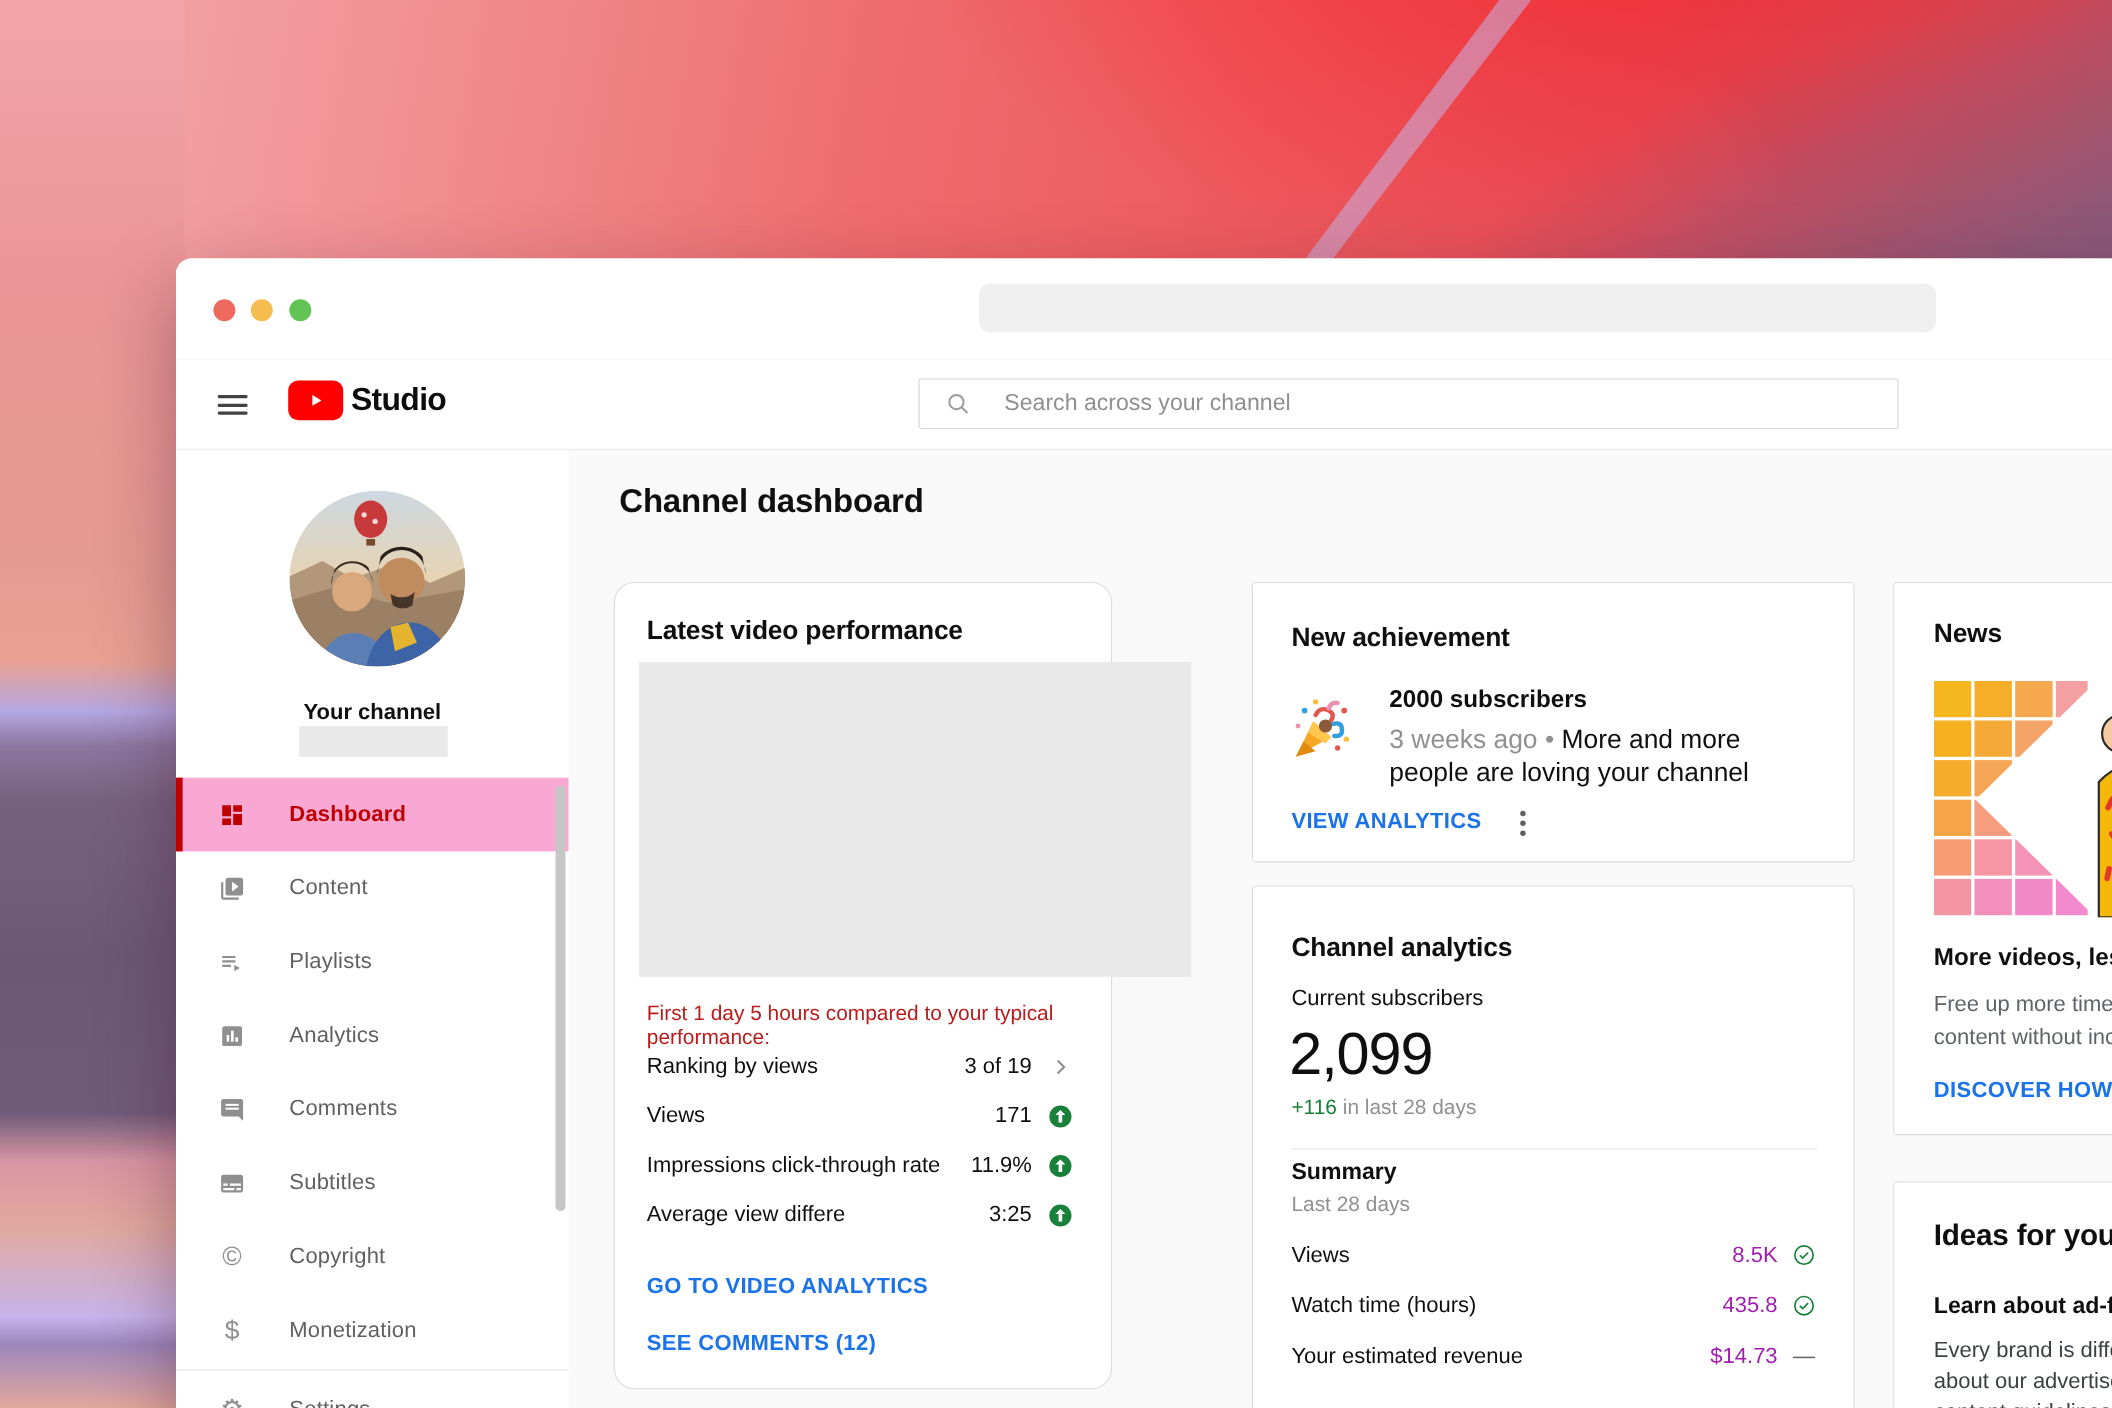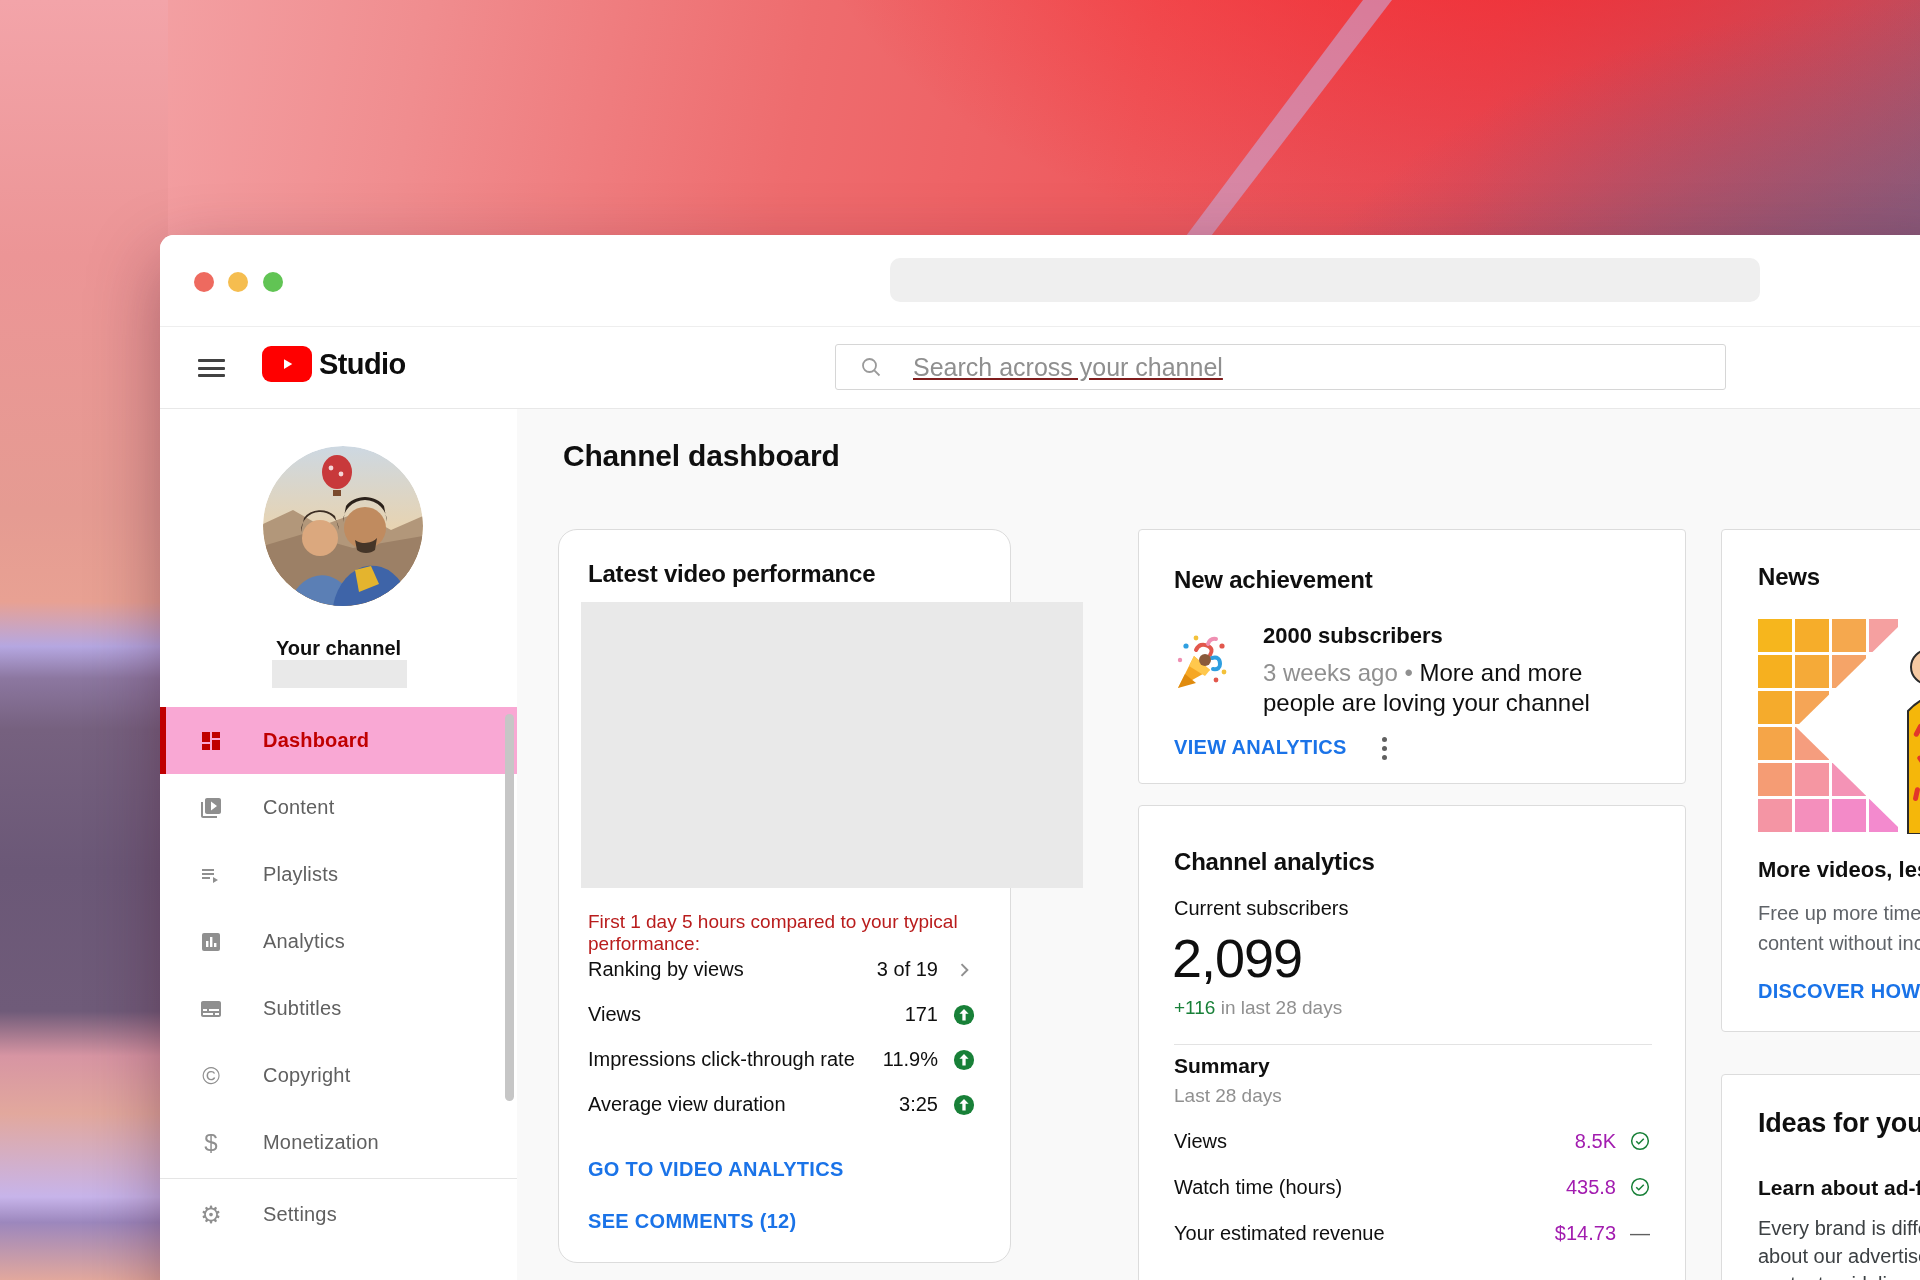--- a/index.html
+++ b/index.html
@@ -38,22 +38,22 @@
   .hamburger { position:absolute; left:38px; top:32px; width:27px; height:18px;
     display:flex; flex-direction:column; justify-content:space-between; cursor:pointer; background:none; border:none; }
   .hamburger span { display:block; height:3px; background:#424242; border-radius:1px; }
   .logo { position:absolute; left:102px; top:19px; display:flex; align-items:center; gap:7px; }
   .playbox { width:50px; height:36px; background:#ff0000; border-radius:9px;
     display:flex; align-items:center; justify-content:center; }
   .brand { font-size:29px; font-weight:700; letter-spacing:-0.6px; color:#0d0d0d; }
   .searchbox { position:absolute; left:675px; top:17px; width:891px; height:46px;
     background:#fff; border:1px solid #d6d6d6; border-radius:3px;
     display:flex; align-items:center; padding-left:23px; }
-  .searchbox input { border:none; outline:none; font-size:25px; color:#7f1d1d;
-    font-family:"Liberation Sans",sans-serif; width:700px; margin-left:30px; background:transparent;text-decoration:underline; }
+  .searchbox input { border:none; outline:none; font-size:21px; color:#7f1d1d;
+    font-family:"Liberation Sans",sans-serif; width:700px; margin-left:30px; background:transparent; }
   .searchbox input::placeholder { color:#8f8f8f; }
 
   .appbody { display:flex; height:925px; }
 
   
   .sidebar { position:relative; width:357px; background:#fff; flex:none; }
   .avatar-wrap { position:absolute; left:103px; top:37px; width:160px; height:160px;
     border-radius:50%; overflow:hidden; }
   .channel-label { position:absolute; left:0; top:228px; width:357px; text-align:center;
     font-size:20px; font-weight:700; color:#0f0f0f; }
@@ -252,20 +252,30 @@
                   <rect x="7" y="11" width="2.4" height="6" fill="#fff"></rect>
                   <rect x="11" y="7" width="2.4" height="10" fill="#fff"></rect>
                   <rect x="15" y="13" width="2.4" height="4" fill="#fff"></rect>
                 </svg>
             </span>
             <span class="nlabel">Analytics</span>
           </div>
           <div class="nav-row">
             <span class="nico">
               <svg width="24" height="24" viewBox="0 0 24 24">
+                  <path fill="#8f8f8f" d="M21.99 4c0-1.1-.89-2-1.99-2H4c-1.1 0-2 .9-2 2v12c0 1.1.9 2 2 2h14l4 4-.01-18z"></path>
+                  <rect x="6" y="6.5" width="12" height="1.8" fill="#fff"></rect>
+                  <rect x="6" y="10" width="12" height="1.8" fill="#fff"></rect>
+                </svg>
+            </span>
+            <span class="nlabel">Comments</span>
+          </div>
+          <div class="nav-row">
+            <span class="nico">
+              <svg width="24" height="24" viewBox="0 0 24 24">
                   <path fill="#8f8f8f" d="M20 4H4c-1.1 0-2 .9-2 2v12c0 1.1.9 2 2 2h16c1.1 0 2-.9 2-2V6c0-1.1-.9-2-2-2zM4 12h4v2H4v-2zm10 6H4v-2h10v2zm6 0h-4v-2h4v2zm0-4H10v-2h10v2z"></path>
                 </svg>
             </span>
             <span class="nlabel">Subtitles</span>
           </div>
           <div class="nav-row">
             <span class="nico glyph-ico">©</span>
             <span class="nlabel">Copyright</span>
           </div>
           <div class="nav-row">
@@ -312,21 +322,21 @@
               <span class="plabel">Impressions click-through rate</span>
               <span class="pvalue">11.9%</span>
               <span class="pico">
                 <svg width="22" height="22" viewBox="0 0 24 24">
                     <circle cx="12" cy="12" r="11" fill="#188038"></circle>
                     <path d="M12 5.5l5 5h-3.2V18h-3.6v-7.5H7z" fill="#fff"></path>
                   </svg>
               </span>
             </div>
             <div class="perf-row">
-              <span class="plabel">Average view duration</span>
+              <span class="plabel">Average view differe</span>
               <span class="pvalue">3:25</span>
               <span class="pico">
                 <svg width="22" height="22" viewBox="0 0 24 24">
                     <circle cx="12" cy="12" r="11" fill="#188038"></circle>
                     <path d="M12 5.5l5 5h-3.2V18h-3.6v-7.5H7z" fill="#fff"></path>
                   </svg>
               </span>
             </div>
           </div>
           <a class="link l-go">GO TO VIDEO ANALYTICS</a>

